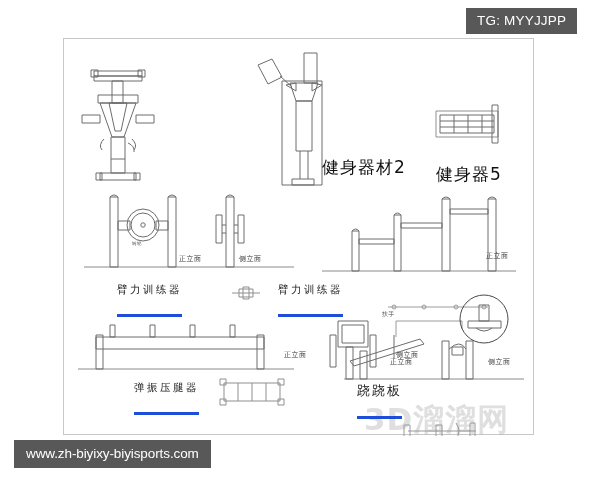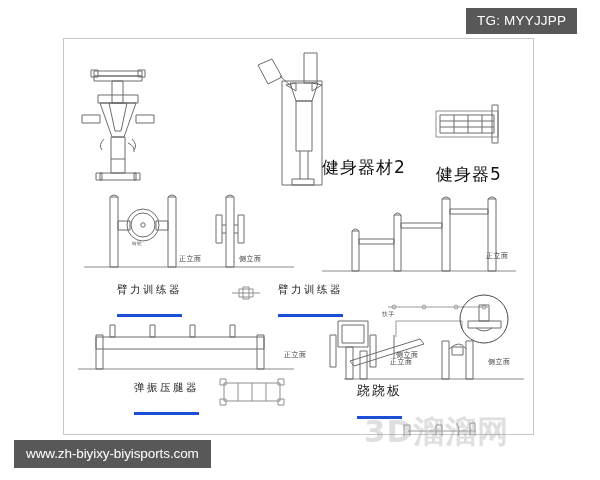--- a/index.html
+++ b/index.html
@@ -61,21 +61,20 @@
   .lbl-tiny{font-size:4.6px;letter-spacing:.3px;color:#4a4a4a;}
 
   
   .watermark{
     position:absolute;left:300px;top:360px;
     font-size:31px;font-weight:bold;
     color:rgba(150,150,150,0.30);
     letter-spacing:1px;white-space:nowrap;
     font-family:"DejaVu Sans","Liberation Sans",sans-serif;
     pointer-events:none;
-    margin-top:12px;
   }
 </style>
 </head>
 <body>
 
 <div class="stage">
 
   <div class="tag-badge">TG: MYYJJPP</div>
 
   <div class="sheet">

